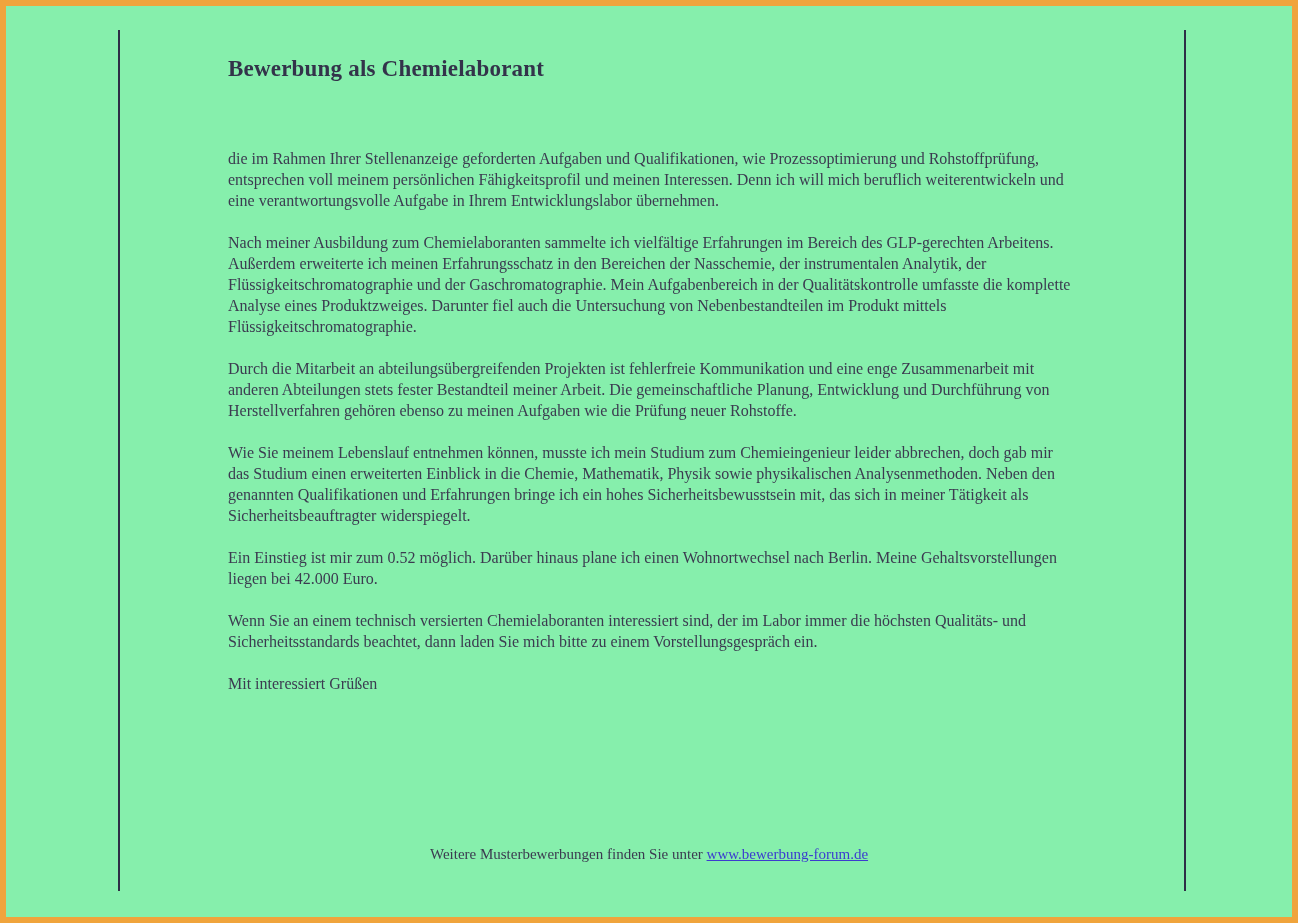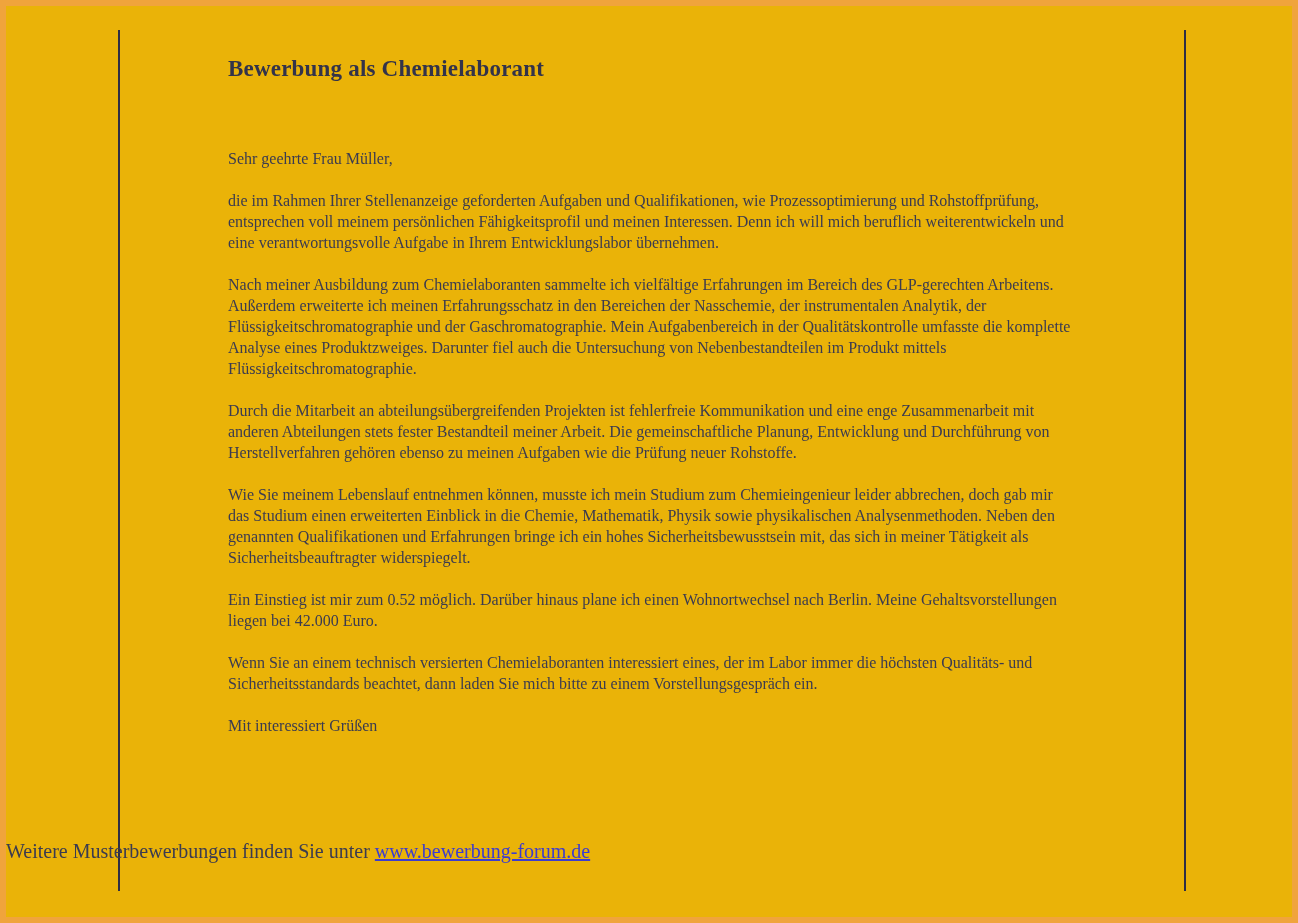--- a/index.html
+++ b/index.html
@@ -6,21 +6,21 @@
     margin: 0;
     padding: 0;
     background: #ffffff;
   }
   .page {
     position: relative;
     box-sizing: border-box;
     width: 1298px;
     height: 923px;
     border: 6px solid #f0a43c;
-    background: #eab308;
+    background: #86efac;
     font-family: "Liberation Serif", serif;
     color: #3b3b50;
     overflow: hidden;
   }
   .rule {
     position: absolute;
     top: 24px;
     bottom: 26px;
     width: 2px;
     background: #2e2e46;
@@ -47,50 +47,49 @@
     line-height: 21px;
   }
   .salutation { margin-bottom: 21px; }
   .closing    { margin-bottom: 0; }
 
   .footer {
     position: absolute;
     left: 0;
     right: 0;
     bottom: 54px;
-    text-align: left;
-    font-size: 20px;
+    text-align: center;
+    font-size: 15px;
     color: #3b3b50;
   }
   .footer-link {
     color: #3c3ccf;
     text-decoration: underline;
     cursor: pointer;
   }
 </style>
 </head>
 <body>
 
 <div class="page">
 
   <div class="rule rule-left"></div>
   <div class="rule rule-right"></div>
 
   <div class="content">
     <h1 class="title">Bewerbung als Chemielaborant</h1>
 
     <div class="body-text">
-      <p class="salutation">Sehr geehrte Frau Müller,</p>
 
       <p>die im Rahmen Ihrer Stellenanzeige geforderten Aufgaben und Qualifikationen, wie Prozessoptimierung und Rohstoffprüfung, entsprechen voll meinem persönlichen Fähigkeitsprofil und meinen Interessen. Denn ich will mich beruflich weiterentwickeln und eine verantwortungsvolle Aufgabe in Ihrem Entwicklungslabor übernehmen.</p>
       <p>Nach meiner Ausbildung zum Chemielaboranten sammelte ich vielfältige Erfahrungen im Bereich des GLP-gerechten Arbeitens. Außerdem erweiterte ich meinen Erfahrungsschatz in den Bereichen der Nasschemie, der instrumentalen Analytik, der Flüssigkeitschromatographie und der Gaschromatographie. Mein Aufgabenbereich in der Qualitätskontrolle umfasste die komplette Analyse eines Produktzweiges. Darunter fiel auch die Untersuchung von Nebenbestandteilen im Produkt mittels Flüssigkeitschromatographie.</p>
       <p>Durch die Mitarbeit an abteilungsübergreifenden Projekten ist fehlerfreie Kommunikation und eine enge Zusammenarbeit mit anderen Abteilungen stets fester Bestandteil meiner Arbeit. Die gemeinschaftliche Planung, Entwicklung und Durchführung von Herstellverfahren gehören ebenso zu meinen Aufgaben wie die Prüfung neuer Rohstoffe.</p>
       <p>Wie Sie meinem Lebenslauf entnehmen können, musste ich mein Studium zum Chemieingenieur leider abbrechen, doch gab mir das Studium einen erweiterten Einblick in die Chemie, Mathematik, Physik sowie physikalischen Analysenmethoden. Neben den genannten Qualifikationen und Erfahrungen bringe ich ein hohes Sicherheitsbewusstsein mit, das sich in meiner Tätigkeit als Sicherheitsbeauftragter widerspiegelt.</p>
       <p>Ein Einstieg ist mir zum 0.52 möglich. Darüber hinaus plane ich einen Wohnortwechsel nach Berlin. Meine Gehaltsvorstellungen liegen bei 42.000 Euro.</p>
-      <p>Wenn Sie an einem technisch versierten Chemielaboranten interessiert eines, der im Labor immer die höchsten Qualitäts- und Sicherheitsstandards beachtet, dann laden Sie mich bitte zu einem Vorstellungsgespräch ein.</p>
+      <p>Wenn Sie an einem technisch versierten Chemielaboranten interessiert sind, der im Labor immer die höchsten Qualitäts- und Sicherheitsstandards beachtet, dann laden Sie mich bitte zu einem Vorstellungsgespräch ein.</p>
 
       <p class="closing">Mit interessiert Grüßen</p>
     </div>
   </div>
 
   <div class="footer">
     <span>Weitere Musterbewerbungen finden Sie unter</span>
     <a href="#" class="footer-link">www.bewerbung-forum.de</a>
   </div>
 

